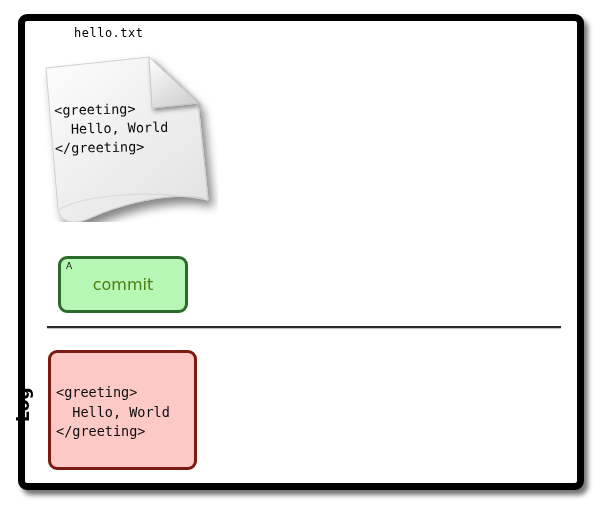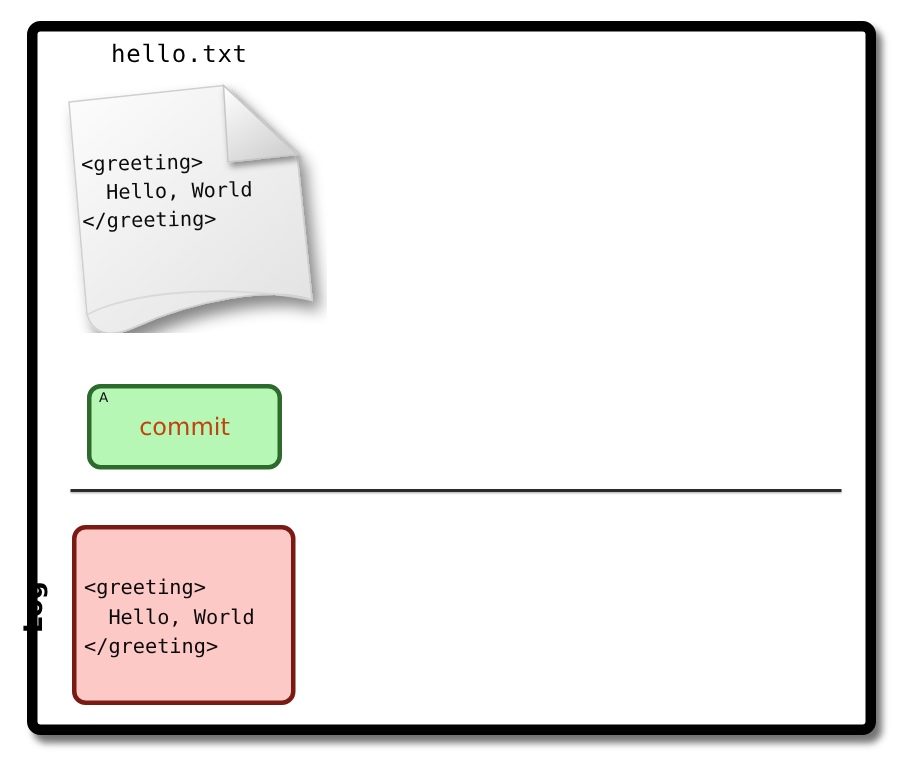--- a/index.html
+++ b/index.html
@@ -29,21 +29,21 @@
     background: #ffffff;
     box-shadow: 4px 5px 5px rgba(0,0,0,0.55);
   }
 
   
   #file-title {
     position: absolute;
     left: 74px;
     top: 26px;
     font-family: "DejaVu Sans Mono", "Liberation Mono", monospace;
-    font-size: 16px;
+    font-size: 12px;
     color: #000000;
     letter-spacing: 0.5px;
     white-space: pre;
   }
 
   
   #doc-icon {
     position: absolute;
     left: 32px;
     top: 50px;
@@ -90,21 +90,21 @@
     line-height: 11px;
   }
   #commit-label {
     position: absolute;
     left: 0;
     right: 0;
     top: 16px;
     text-align: center;
     font-family: "DejaVu Sans", "Liberation Sans", sans-serif;
     font-size: 16px;
-    color: #c2410c;
+    color: #4d7c0f;
   }
 
   
   #divider {
     position: absolute;
     left: 47px;
     top: 326px;
     width: 514px;
     height: 2px;
     background: #2a2a2a;

